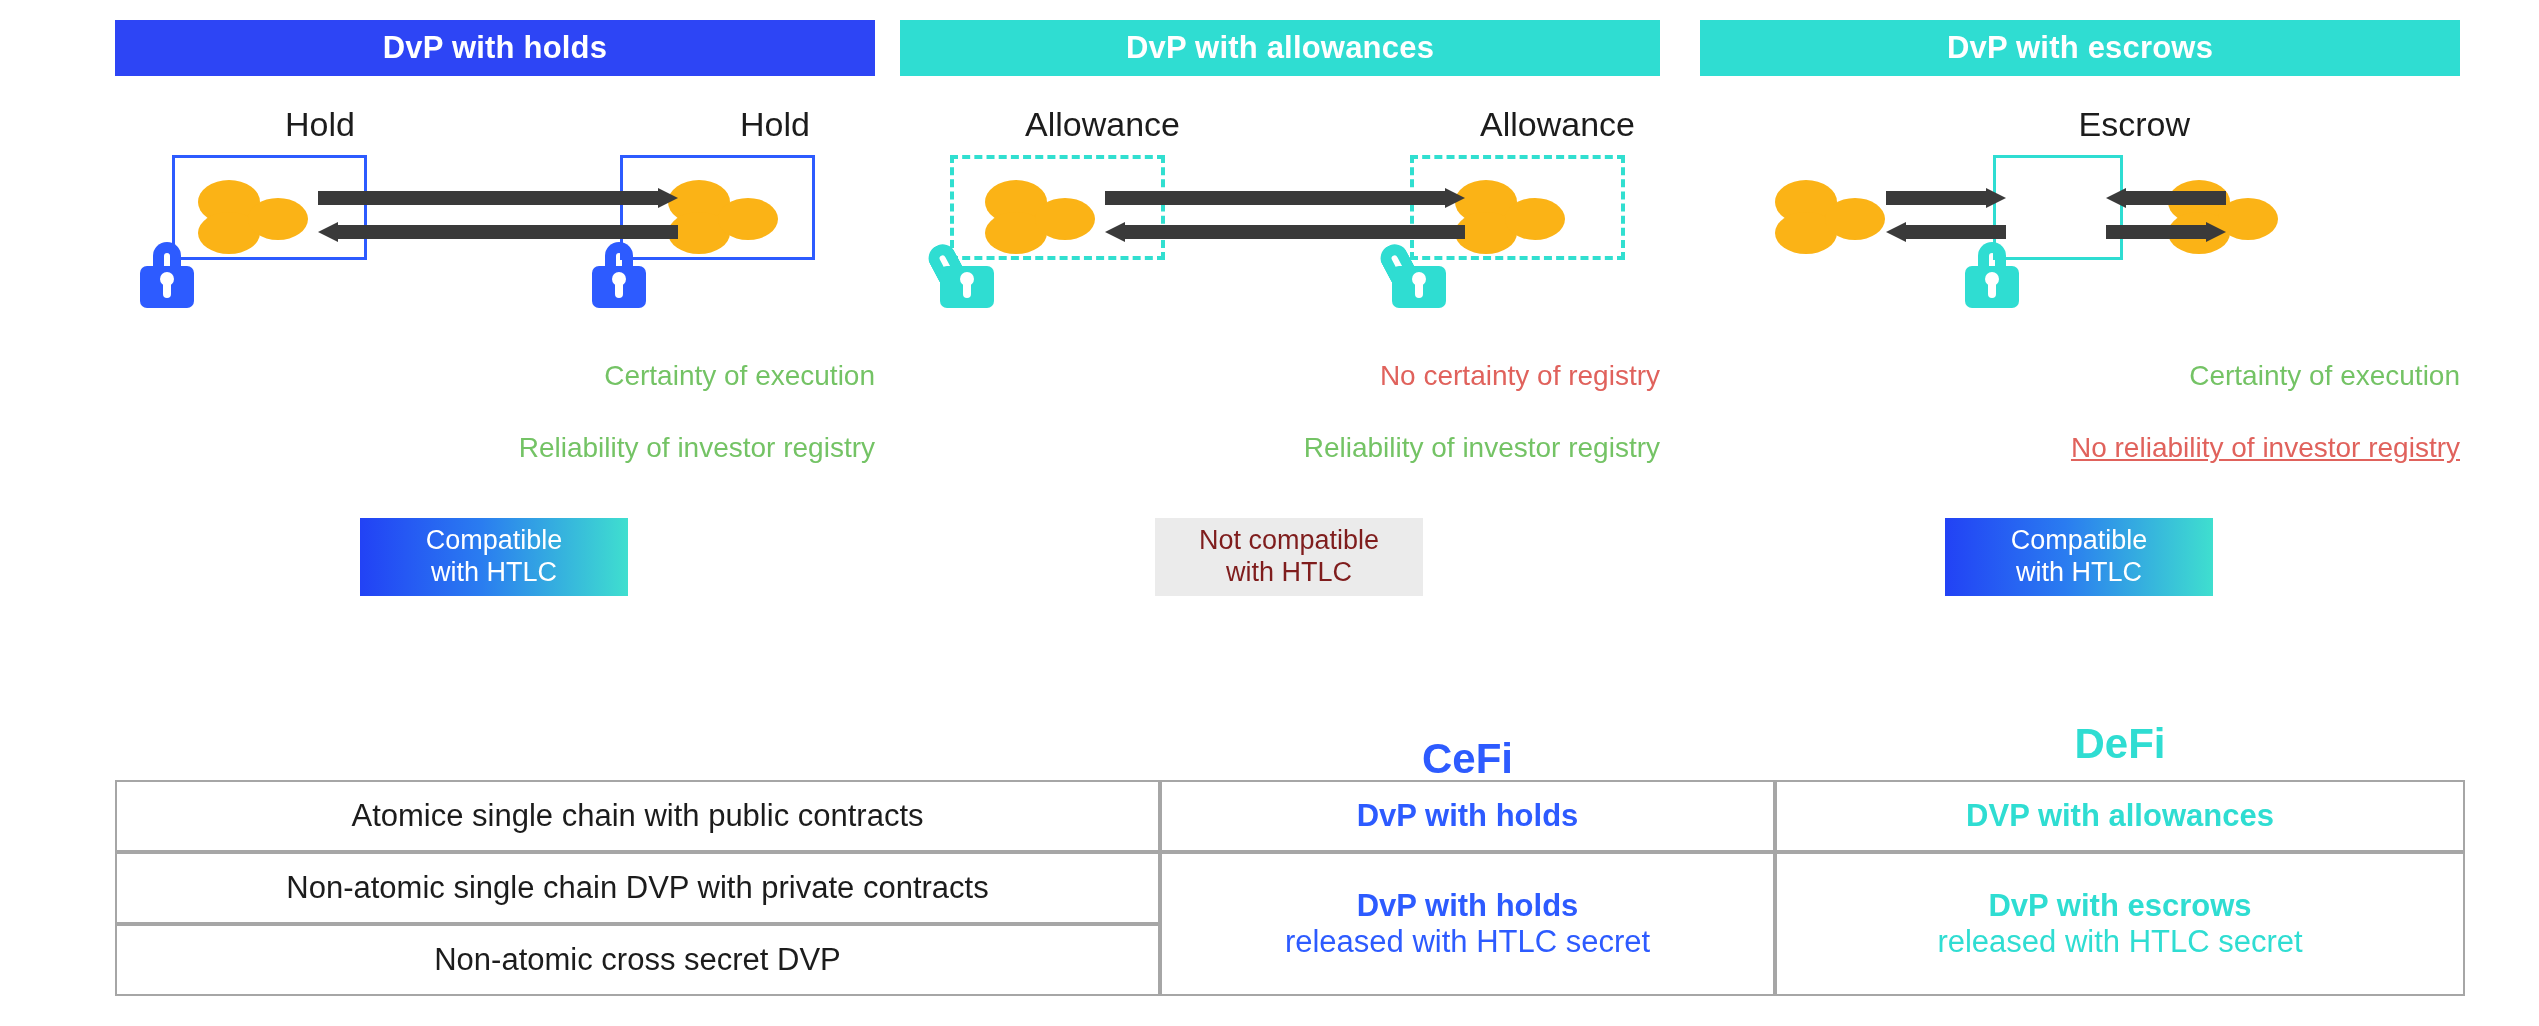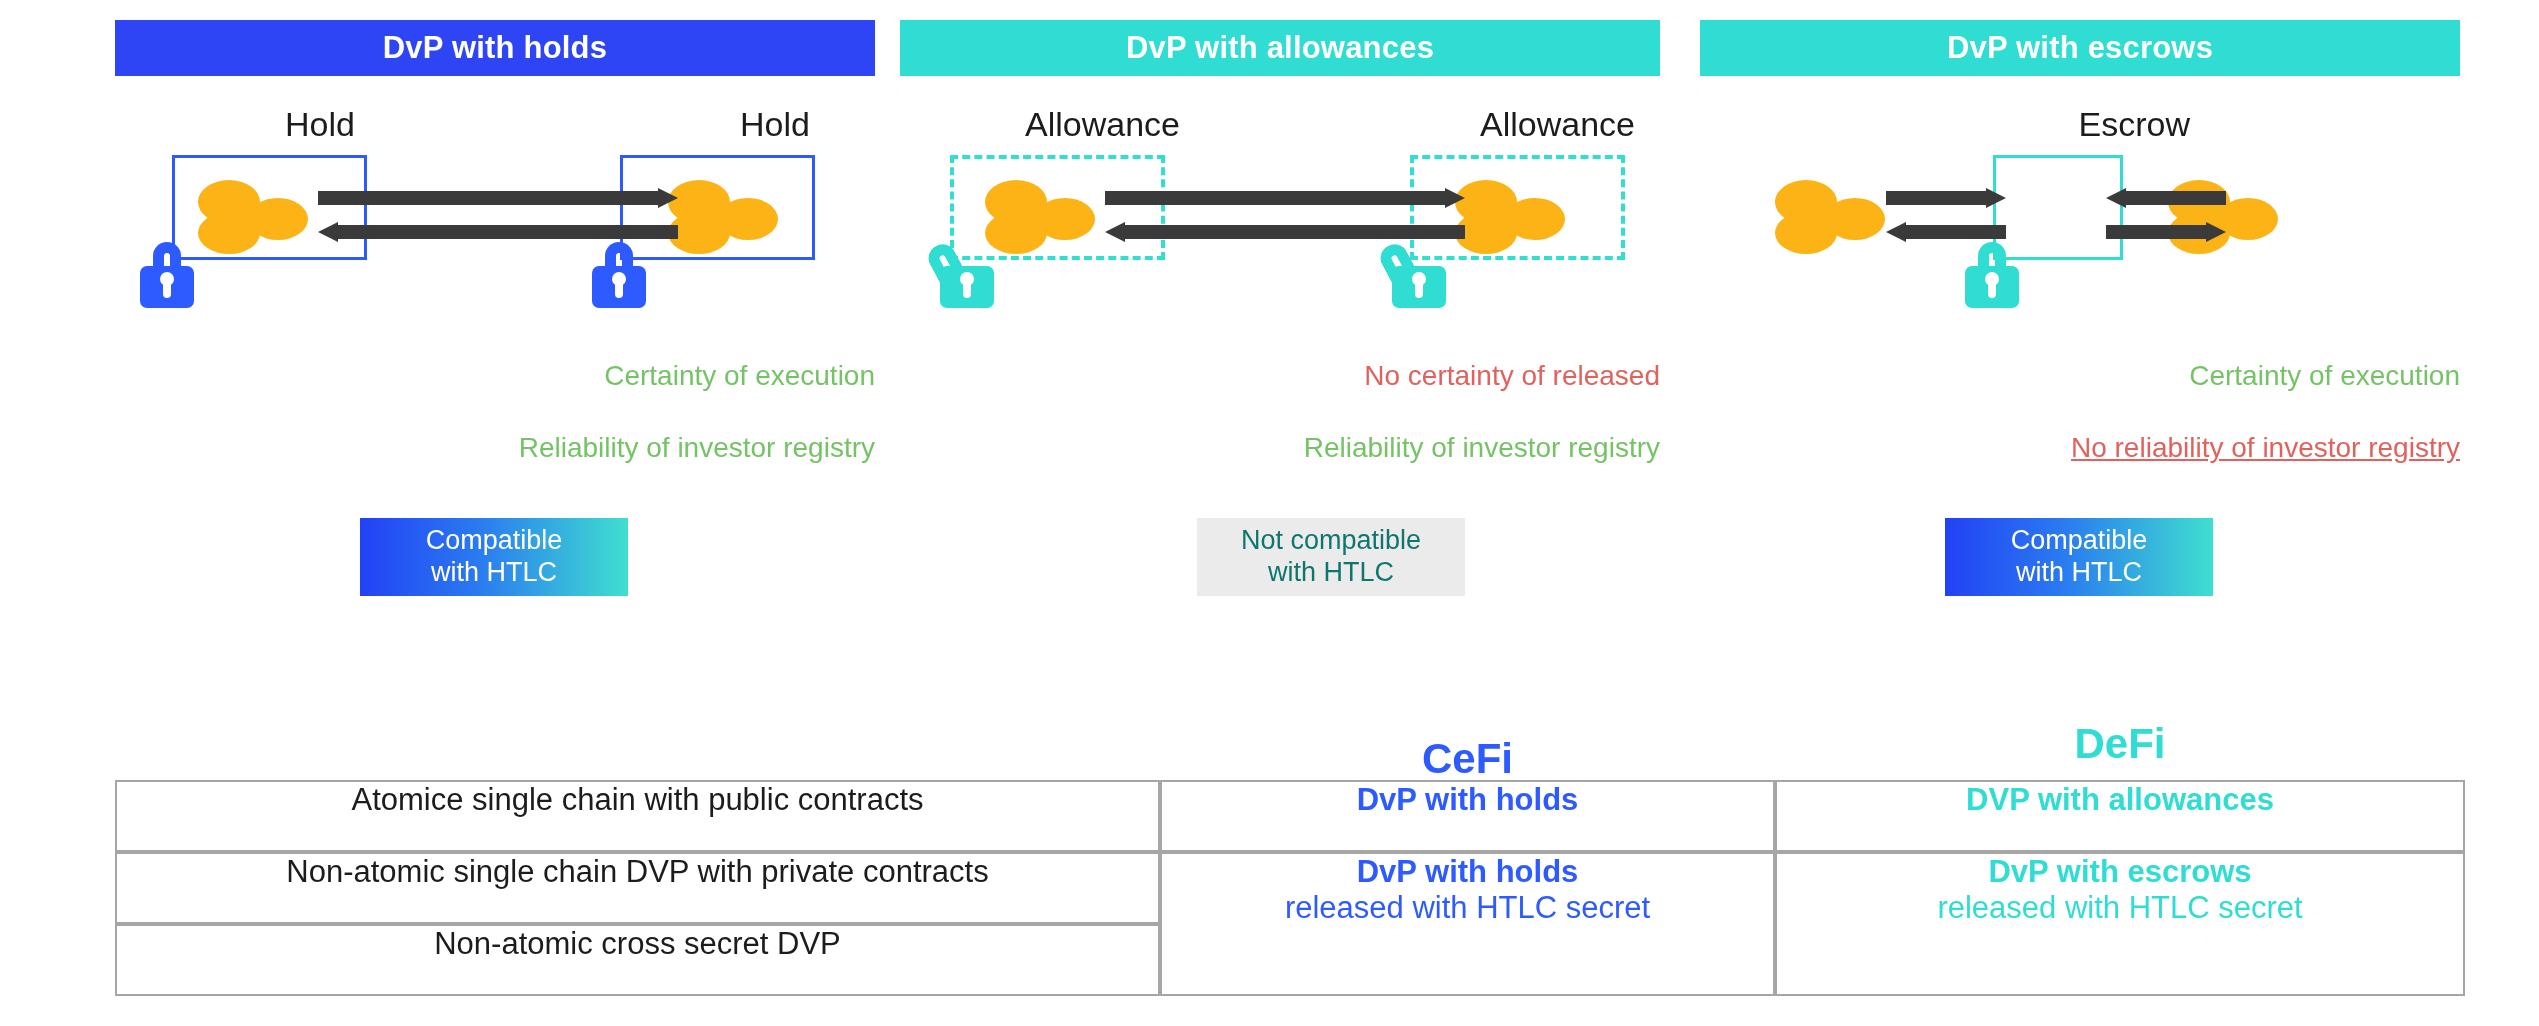--- a/index.html
+++ b/index.html
@@ -56,29 +56,29 @@
   .status{position:absolute;font-size:28px;white-space:nowrap;text-align:right;}
   .status.good{color:#74c365;}
   .status.bad{color:#e0625c;}
 
   .badge{
     position:absolute;
     display:flex;flex-direction:column;align-items:center;justify-content:center;
     font-size:27px;line-height:1.18;text-align:center;
   }
   .badge.grad{background:linear-gradient(90deg,#2242f5 0%,#2a7cf0 45%,#3fdfcf 100%);color:#ffffff;}
-  .badge.gray{background:#ebebeb;color:#0f766e;margin-left:42px;}
+  .badge.gray{background:#ebebeb;color:#7f1d1d;}
 
   .col-title{position:absolute;font-size:42px;font-weight:bold;text-align:center;white-space:nowrap;}
   .col-title.cefi{color:#2d5bff;}
   .col-title.defi{color:#2fddd2;}
 
   .grid{position:absolute;}
   .cell{position:absolute;box-sizing:border-box;border:2px solid #a6a6a6;background:#ffffff;
-    display:flex;flex-direction:column;align-items:center;text-align:center;}
+    display:flex;flex-direction:column;align-items:center;justify-content:center;text-align:center;}
   .cell .l1{font-size:31px;color:#1c1c1c;}
   .cell.cefi .l1{color:#2d5bff;font-weight:bold;}
   .cell.cefi .l2{color:#2d5bff;font-size:31px;}
   .cell.defi .l1{color:#2fddd2;font-weight:bold;}
   .cell.defi .l2{color:#2fddd2;font-size:31px;}
 </style>
 </head>
 <body>
 
 <div class="panel-header" style="left:115px;top:20px;width:760px;background:#2d45f5;">
@@ -164,21 +164,21 @@
   <div class="shackle"></div>
     <div class="body"></div>
     <div class="keyhole"></div>
 </div>
 <div class="lock teal open" style="left:1392px;top:242px;">
   <div class="shackle"></div>
     <div class="body"></div>
     <div class="keyhole"></div>
 </div>
 
-<div class="status bad" style="left:900px;top:360px;width:760px;">No certainty of released</div>
+<div class="status bad" style="left:900px;top:360px;width:760px;">No certainty of registry</div>
 <div class="status good" style="left:900px;top:432px;width:760px;">Reliability of investor registry</div>
 
 <div class="badge gray" style="left:1155px;top:518px;width:268px;height:78px;">
   <span>Not compatible</span>
   <span>with HTLC</span>
 </div>
 
 <div class="panel-header" style="left:1700px;top:20px;width:760px;background:#2fddd2;">
   <span>DvP with escrows</span>
 </div>

